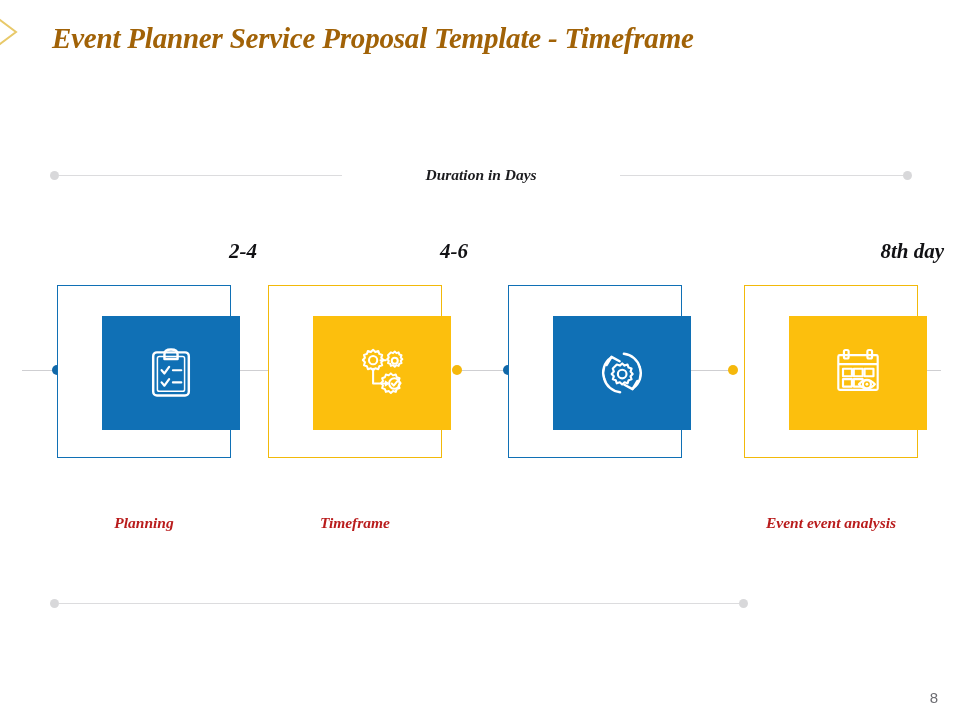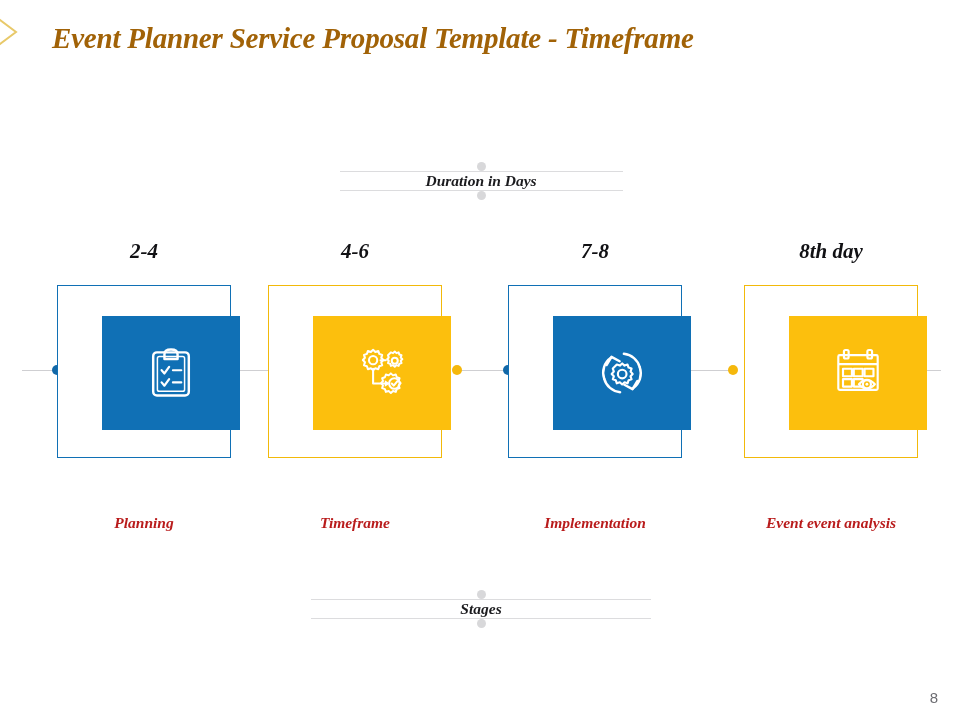--- a/index.html
+++ b/index.html
@@ -39,21 +39,20 @@
   }
 
   
   .band {
     position: absolute;
     left: 50px;
     width: 862px;
     height: 26px;
     display: flex;
     align-items: center;
-    flex-direction: column;
   }
   .band-duration { top: 162px; }
   .band-stages   { top: 590px; }
 
   .band-dot {
     width: 9px;
     height: 9px;
     border-radius: 50%;
     background: #d8d8da;
     flex: 0 0 auto;
@@ -94,21 +93,21 @@
   .step-1 { left: 31px; }
   .step-2 { left: 242px; }
   .step-3 { left: 482px; }
   .step-4 { left: 718px; }
 
   .step-duration {
     position: absolute;
     top: 239px;
     left: 0;
     width: 226px;
-    text-align: center;
+    text-align: right;
     font-size: 21px;
     font-weight: bold;
     font-style: italic;
     color: #111114;
     white-space: nowrap;
   }
 
   .card-frame {
     position: absolute;
     top: 285px;
@@ -267,40 +266,38 @@
             <polyline points="22.5,27.5 22.5,43.2 35,43.2" stroke-width="2.2" stroke-linecap="round"></polyline>
             <polygon points="35,39.8 40.5,43.2 35,46.6" fill="#ffffff" stroke="none"></polygon>
           </g>
         </svg>
       </div>
     </div>
     <div class="step-label">Timeframe</div>
   </div>
 
   <div class="step step-3 step-blue">
-    <div class="step-duration">7-8</div>
     <div class="card-frame">
       <div class="card-fill">
         <svg class="card-icon" viewBox="0 0 64 64">
           <g fill="none" stroke="#ffffff" stroke-width="2.6" stroke-linecap="round" stroke-linejoin="round">
             <path d="M13 38 a19.5 19.5 0 0 0 17 14.5"></path>
             <path d="M51 26 a19.5 19.5 0 0 0 -17 -14.5"></path>
             <path d="M13 38 a19.5 19.5 0 0 1 7.5 -22.5"></path>
             <path d="M51 26 a19.5 19.5 0 0 1 -7.5 22.5"></path>
             <polyline points="15.5,23.5 20.8,14.8 29.5,19.5"></polyline>
             <polyline points="48.5,40.5 43.2,49.2 34.5,44.5"></polyline>
           </g>
           <g fill="none" stroke="#ffffff" stroke-width="2.3" stroke-linejoin="round">
             <path d="M26.5 23 l3.2 1.1 l2.5-2.3 l2.5 2.3 l3.2-1.1 l1.1 3.2 l3.2 1.1 l-1.1 3.2 l2.3 2.5 l-2.3 2.5 l1.1 3.2 l-3.2 1.1 l-1.1 3.2 l-3.2-1.1 l-2.5 2.3 l-2.5-2.3 l-3.2 1.1 l-1.1-3.2 l-3.2-1.1 l1.1-3.2 l-2.3-2.5 l2.3-2.5 l-1.1-3.2 z"></path>
             <circle cx="32.2" cy="33.1" r="4.6"></circle>
           </g>
         </svg>
       </div>
     </div>
-    <div class="step-label">Implementation</div>
   </div>
 
   <div class="step step-4 step-yellow">
     <div class="step-duration">8th day</div>
     <div class="card-frame">
       <div class="card-fill">
         <svg class="card-icon" viewBox="0 0 64 64">
           <g fill="none" stroke="#ffffff" stroke-width="2.3" stroke-linejoin="round">
             <rect x="11" y="13" width="42" height="37" rx="1.5"></rect>
             <line x1="11" y1="22.5" x2="53" y2="22.5"></line>
@@ -321,18 +318,17 @@
       </div>
     </div>
     <div class="step-label">Event event analysis</div>
   </div>
 
 </div>
 
 <div class="band band-stages">
   <span class="band-dot"></span>
   <span class="band-rule"></span>
-  <span class="band-label">Stages</span>
   <span class="band-rule"></span>
   <span class="band-dot"></span>
 </div>
 
 <div class="page-number">8</div>
 
 </body></html>

